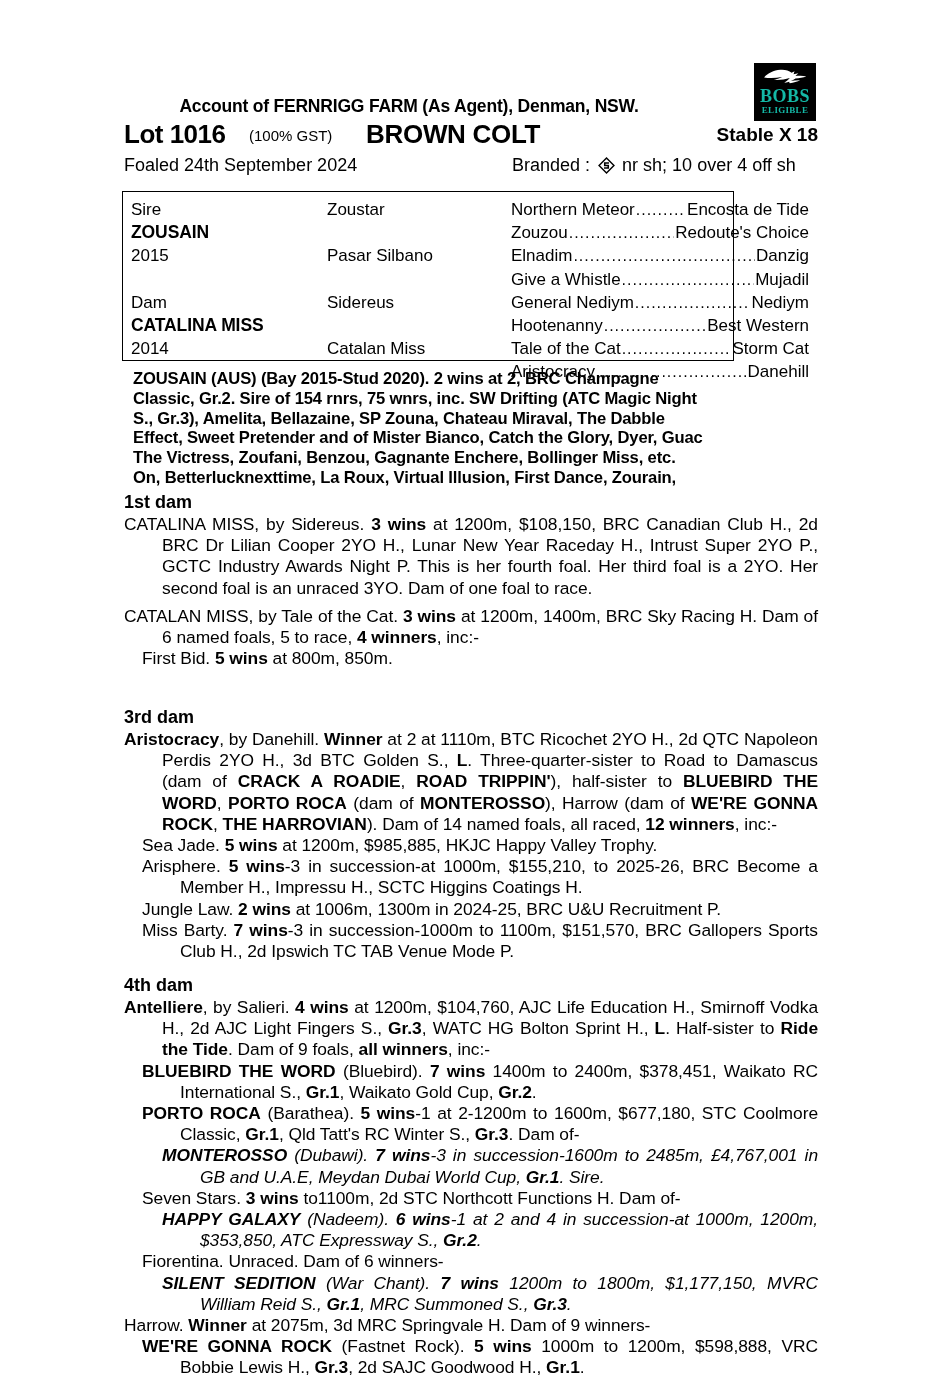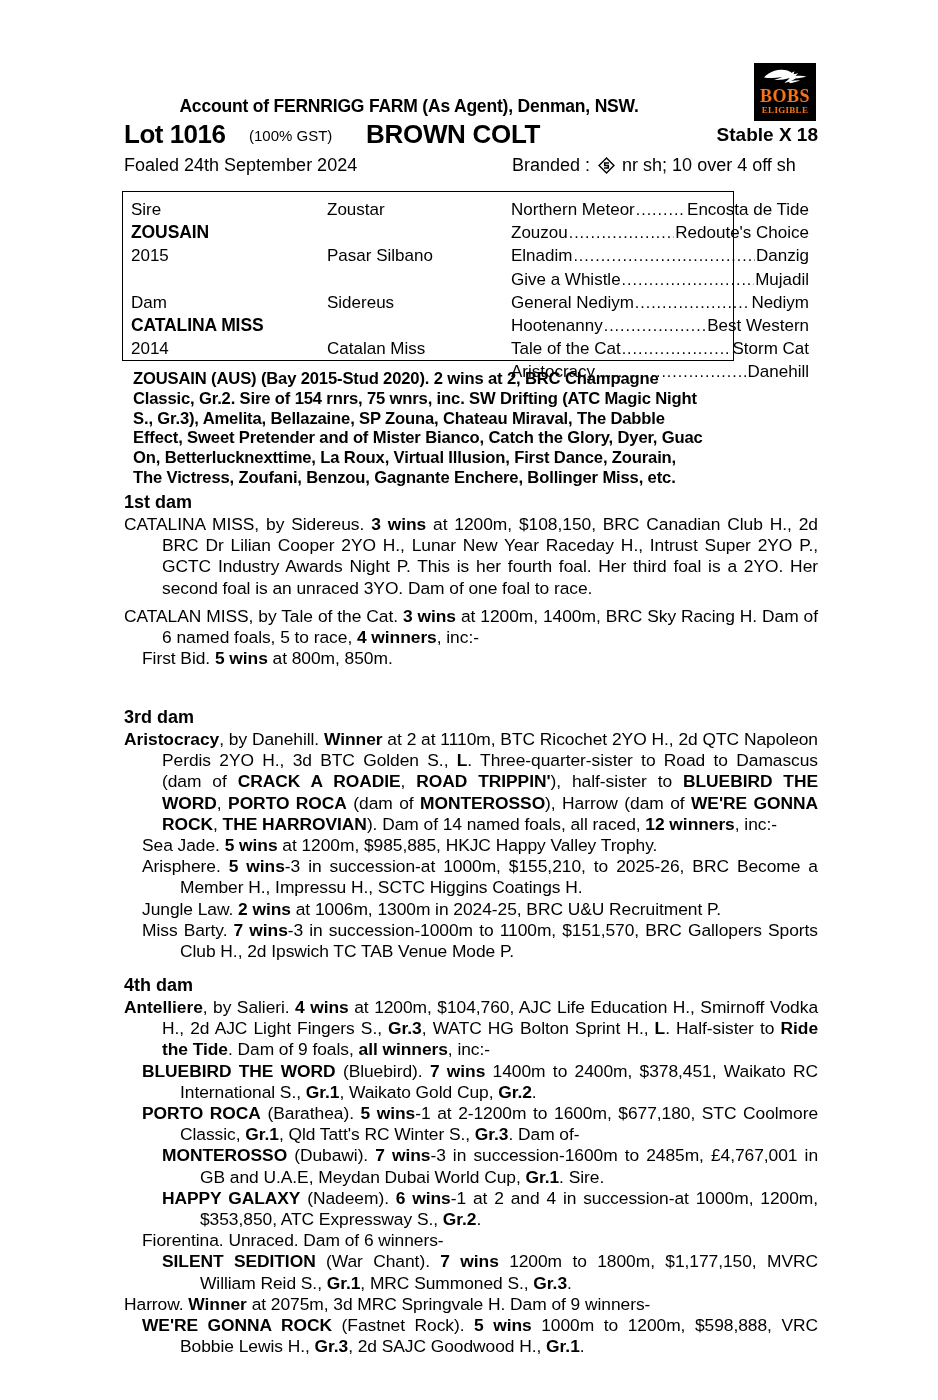--- a/index.html
+++ b/index.html
@@ -23,21 +23,21 @@
   }
 
   
   .bobs-logo {
     position: absolute;
     left: 754px;
     top: 63px;
     width: 62px;
     height: 58px;
     background: #000000;
-    color: #f97316;
+    color: #14b8a6;
     text-align: center;
     overflow: hidden;
   }
   .bobs-horse {
     margin: 4px auto 0 auto;
     width: 48px;
     height: 19px;
     display: block;
   }
   .bobs-word {
@@ -199,21 +199,21 @@
     margin-bottom: 1px;
   }
   .para {
     font-size: 17.4px;
     line-height: 21.2px;
     text-align: justify;
     letter-spacing: -0.05px;
   }
   .hang1 { padding-left: 38px; text-indent: -38px; }
   .hang2 { padding-left: 56px; text-indent: -38px; }
-  .hang3 { padding-left: 76px; text-indent: -38px; }
+  .hang3 { padding-left: 76px; text-indent: -38px; font-style: italic; }
   b { font-weight: bold; }
 </style>
 </head>
 <body>
 
 <div class="page">
 
   <div class="bobs-logo">
     <svg class="bobs-horse" viewBox="0 0 100 40">
       <path fill="#ffffff" d="M6,22 C14,13 26,7 40,6 C50,5 58,8 64,12 L70,9 L68,15 L78,13 L72,19 C80,18 88,18 95,20 C88,22 80,24 72,24 C66,28 58,32 48,33 C54,29 58,26 60,23 C50,26 38,28 26,27 C34,25 40,23 44,21 C32,23 18,24 6,22 Z"></path>
@@ -323,22 +323,22 @@
           </span>
         </div>
       </div>
   </div>
 
   <div class="sire-summary">
       <span>ZOUSAIN (AUS) (Bay 2015-Stud 2020). 2 wins at 2, BRC Champagne</span>
       <span>Classic, Gr.2. Sire of 154 rnrs, 75 wnrs, inc. SW Drifting (ATC Magic Night</span>
       <span>S., Gr.3), Amelita, Bellazaine, SP Zouna, Chateau Miraval, The Dabble</span>
       <span>Effect, Sweet Pretender and of Mister Bianco, Catch the Glory, Dyer, Guac</span>
+      <span>The Victress, Zoufani, Benzou, Gagnante Enchere, Bollinger Miss, etc.</span>
       <span>On, Betterlucknexttime, La Roux, Virtual Illusion, First Dance, Zourain,</span>
-      <span>The Victress, Zoufani, Benzou, Gagnante Enchere, Bollinger Miss, etc.</span>
     </div>
 
   <div id="dam-sections">
       <div class="dam-sec" style="top: 491px;">
         <div class="dam-head">1st dam</div>
         <div class="para hang1">CATALINA MISS, by Sidereus. <b>3 wins</b> at 1200m, $108,150, BRC Canadian Club H., 2d BRC Dr Lilian Cooper 2YO H., Lunar New Year Raceday H., Intrust Super 2YO P., GCTC Industry Awards Night P. This is her fourth foal. Her third foal is a 2YO. Her second foal is an unraced 3YO. Dam of one foal to race.</div>
       </div>
       <div class="dam-sec" style="top: 606px;">
         <div class="para hang1">CATALAN MISS, by Tale of the Cat. <b>3 wins</b> at 1200m, 1400m, BRC Sky Racing H. Dam of 6 named foals, 5 to race, <b>4 winners</b>, inc:-</div>
         <div class="para hang2">First Bid. <b>5 wins</b> at 800m, 850m.</div>
@@ -350,20 +350,21 @@
         <div class="para hang2">Arisphere. <b>5 wins</b>-3 in succession-at 1000m, $155,210, to 2025-26, BRC Become a Member H., Impressu H., SCTC Higgins Coatings H.</div>
         <div class="para hang2">Jungle Law. <b>2 wins</b> at 1006m, 1300m in 2024-25, BRC U&amp;U Recruitment P.</div>
         <div class="para hang2">Miss Barty. <b>7 wins</b>-3 in succession-1000m to 1100m, $151,570, BRC Gallopers Sports Club H., 2d Ipswich TC TAB Venue Mode P.</div>
       </div>
       <div class="dam-sec" style="top: 974px;">
         <div class="dam-head">4th dam</div>
         <div class="para hang1"><b>Antelliere</b>, by Salieri. <b>4 wins</b> at 1200m, $104,760, AJC Life Education H., Smirnoff Vodka H., 2d AJC Light Fingers S., <b>Gr.3</b>, WATC HG Bolton Sprint H., <b>L</b>. Half-sister to <b>Ride the Tide</b>. Dam of 9 foals, <b>all winners</b>, inc:-</div>
         <div class="para hang2"><b>BLUEBIRD THE WORD</b> (Bluebird). <b>7 wins</b> 1400m to 2400m, $378,451, Waikato RC International S., <b>Gr.1</b>, Waikato Gold Cup, <b>Gr.2</b>.</div>
         <div class="para hang2"><b>PORTO ROCA</b> (Barathea). <b>5 wins</b>-1 at 2-1200m to 1600m, $677,180, STC Coolmore Classic, <b>Gr.1</b>, Qld Tatt's RC Winter S., <b>Gr.3</b>. Dam of-</div>
         <div class="para hang3"><b>MONTEROSSO</b> (Dubawi). <b>7 wins</b>-3 in succession-1600m to 2485m, £4,767,001 in GB and U.A.E, Meydan Dubai World Cup, <b>Gr.1</b>. Sire.</div>
+        <div class="para hang2">Seven Stars. <b>3 wins</b> to1100m, 2d STC Northcott Functions H. Dam of-</div>
         <div class="para hang3"><b>HAPPY GALAXY</b> (Nadeem). <b>6 wins</b>-1 at 2 and 4 in succession-at 1000m, 1200m, $353,850, ATC Expressway S., <b>Gr.2</b>.</div>
         <div class="para hang2">Fiorentina. Unraced. Dam of 6 winners-</div>
         <div class="para hang3"><b>SILENT SEDITION</b> (War Chant). <b>7 wins</b> 1200m to 1800m, $1,177,150, MVRC William Reid S., <b>Gr.1</b>, MRC Summoned S., <b>Gr.3</b>.</div>
         <div class="para hang1">Harrow. <b>Winner</b> at 2075m, 3d MRC Springvale H. Dam of 9 winners-</div>
         <div class="para hang2"><b>WE'RE GONNA ROCK</b> (Fastnet Rock). <b>5 wins</b> 1000m to 1200m, $598,888, VRC Bobbie Lewis H., <b>Gr.3</b>, 2d SAJC Goodwood H., <b>Gr.1</b>.</div>
       </div>
     </div>
 
 </div>
 

